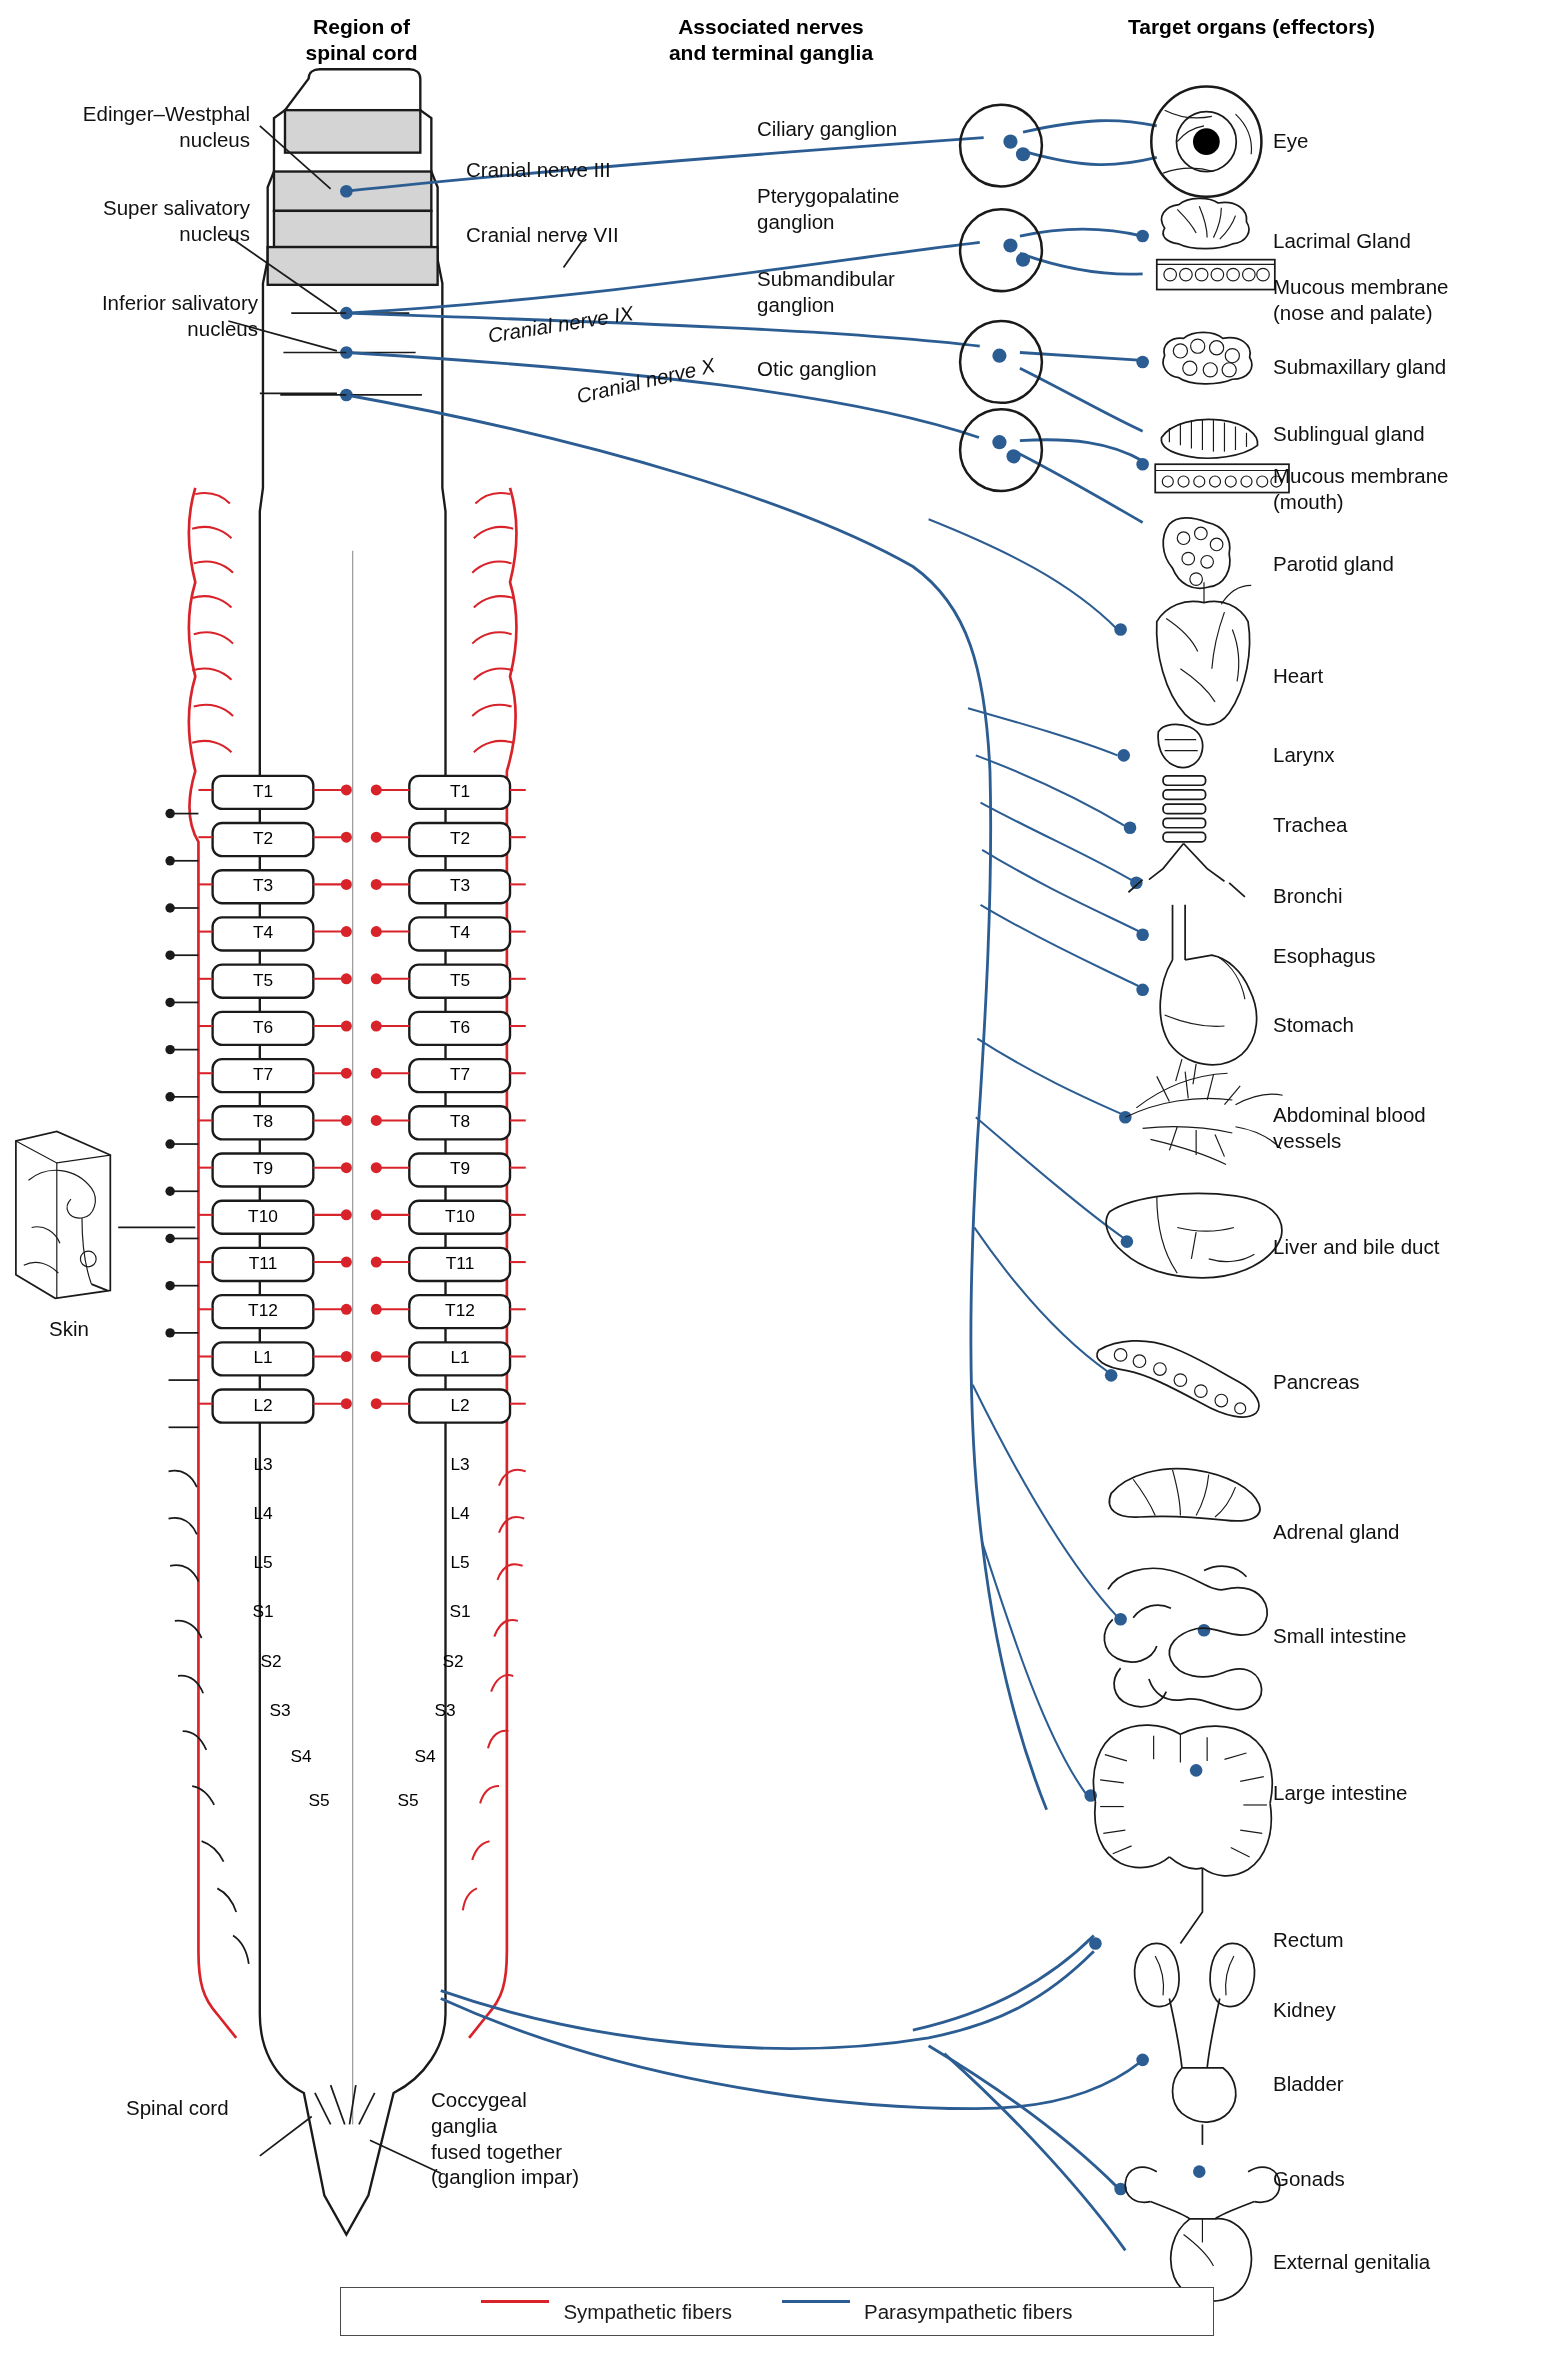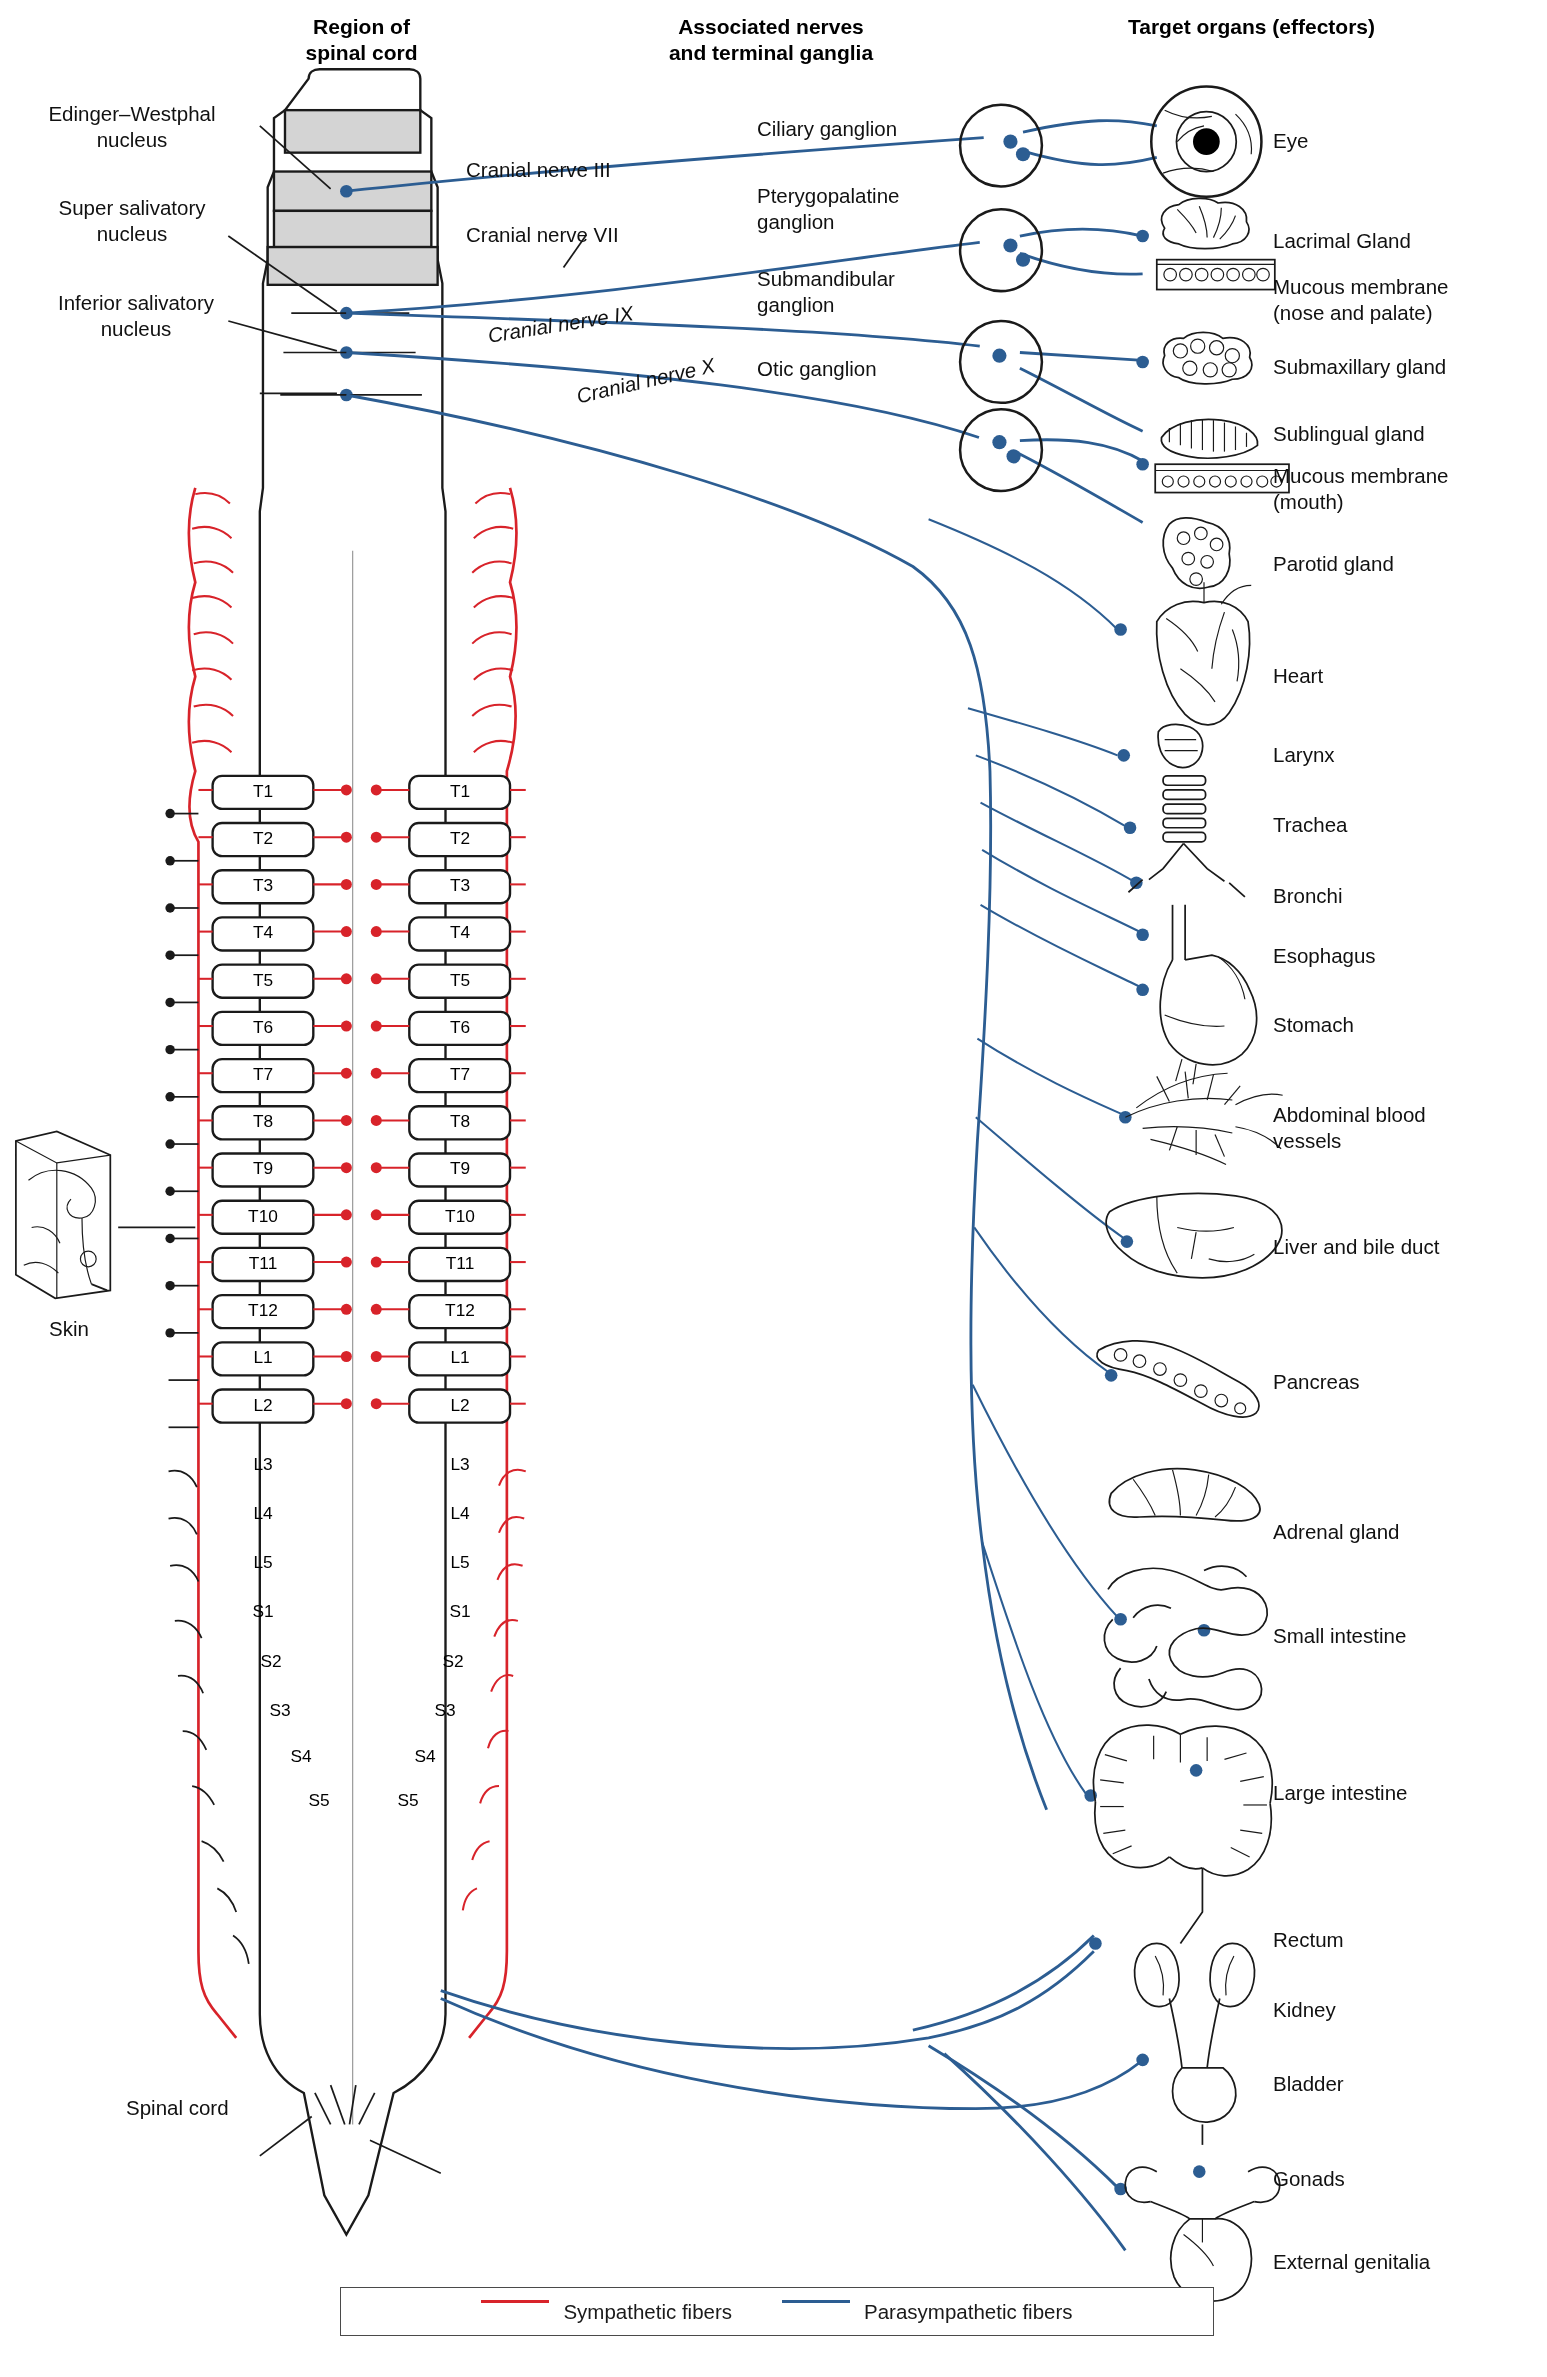--- a/index.html
+++ b/index.html
@@ -12,21 +12,21 @@
   .canvas { position:absolute; inset:0; }
   svg.layer { position:absolute; left:0; top:0; width:1548px; height:2377px; overflow:visible; }
 
   .col-head {
     position:absolute; text-align:center; font-size:21px; font-weight:bold;
     line-height:1.25; color:#000;
   }
 
   .lbl { position:absolute; font-size:20.5px; line-height:1.26; color:#111; }
   .lbl.right { text-align:left; }
-  .lbl.leftlab { text-align:center; }
+  .lbl.leftlab { text-align:right; }
 
   .seg-label {
     position:absolute; font-size:17.3px; color:#000; text-align:center;
     width:47px;
   }
 
   .legend {
     position:absolute; left:340px; top:2287px; width:874px; height:49px;
     border:1.6px solid #4a4a4a; background:#fff;
     display:flex; align-items:center; justify-content:center; gap:50px;
@@ -851,20 +851,26 @@
   <div class="seg-label" style="left:416px; top:1503px; width:88px;">L4</div>
   <div class="seg-label" style="left:416px; top:1552px; width:88px;">L5</div>
   <div class="seg-label" style="left:416px; top:1601px; width:88px;">S1</div>
   <div class="seg-label" style="left:409px; top:1651px; width:88px;">S2</div>
   <div class="seg-label" style="left:401px; top:1700px; width:88px;">S3</div>
   <div class="seg-label" style="left:381px; top:1746px; width:88px;">S4</div>
   <div class="seg-label" style="left:364px; top:1790px; width:88px;">S5</div>
 
   <div class="lbl" style="left:49px; top:1316px;">Skin</div>
   <div class="lbl" style="left:126px; top:2095px;">Spinal cord</div>
+  <div class="lbl" style="left:431px; top:2087px; width:236px;">
+    <div>Coccygeal</div>
+    <div>ganglia</div>
+    <div>fused together</div>
+    <div>(ganglion impar)</div>
+  </div>
 
   <div class="legend">
     <div class="item">
       <span class="swatch" style="background:#d8232a;"></span>
       <span>Sympathetic fibers</span>
     </div>
     <div class="item">
       <span class="swatch" style="background:#2c5d92;"></span>
       <span>Parasympathetic fibers</span>
     </div>

